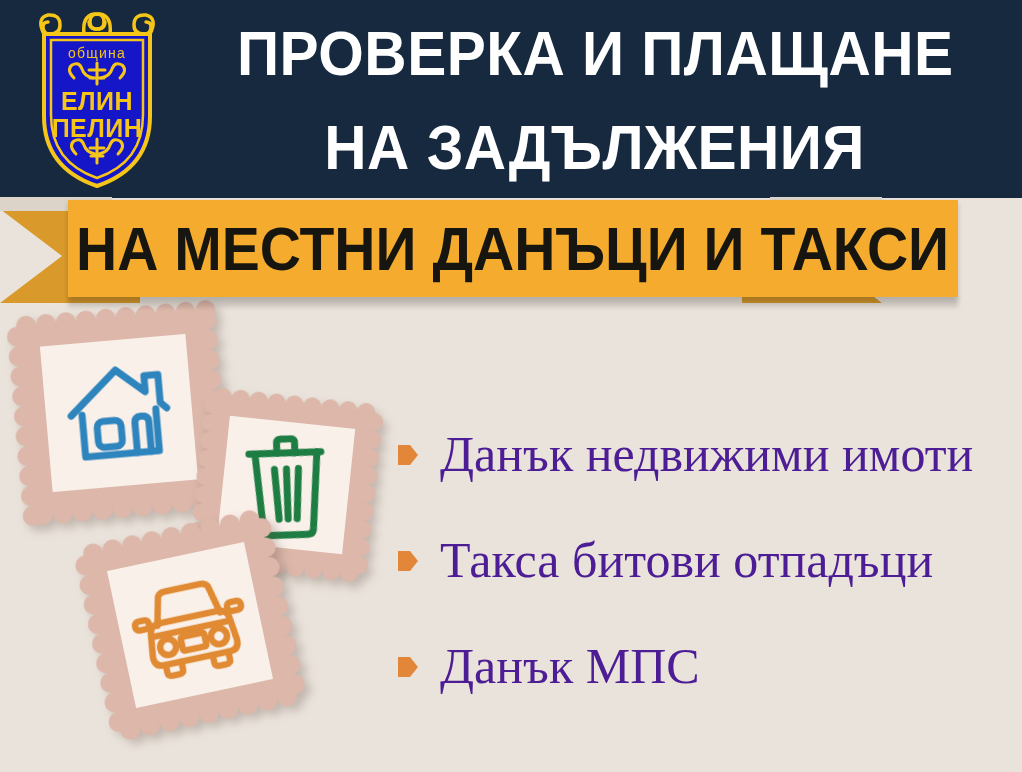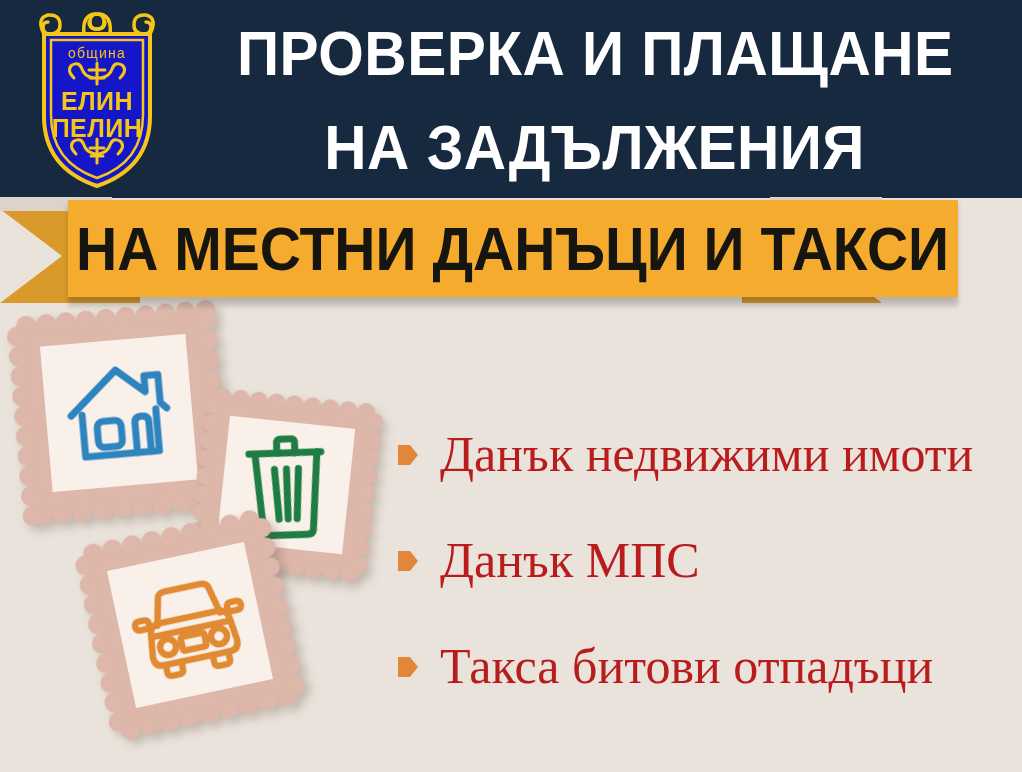--- a/index.html
+++ b/index.html
@@ -129,21 +129,21 @@
   }
   .bullet{
     width:20px;height:24px;
     flex:0 0 20px;
     margin-right:22px;
     position:relative;
     top:1px;
   }
   .bullet svg{display:block;width:20px;height:24px;}
   .list-label{
-    color:#b91c1c;
+    color:#4c1d95;
     font-family:"Liberation Serif",serif;
     font-weight:400;
     font-size:50px;
     line-height:56px;
     white-space:nowrap;
   }
 </style>
 </head>
 <body>
 
@@ -388,26 +388,26 @@
       </span>
       <span class="list-label">Данък недвижими имоти</span>
     </div>
 
     <div class="list-item">
       <span class="bullet">
         <svg viewBox="0 0 20 24" xmlns="http://www.w3.org/2000/svg">
           <path d="M0 2 L12 2 L20 12 L12 22 L0 22 Z" fill="#E2873A"></path>
         </svg>
       </span>
-      <span class="list-label">Данък МПС</span>
+      <span class="list-label">Такса битови отпадъци</span>
     </div>
 
     <div class="list-item">
       <span class="bullet">
         <svg viewBox="0 0 20 24" xmlns="http://www.w3.org/2000/svg">
           <path d="M0 2 L12 2 L20 12 L12 22 L0 22 Z" fill="#E2873A"></path>
         </svg>
       </span>
-      <span class="list-label">Такса битови отпадъци</span>
+      <span class="list-label">Данък МПС</span>
     </div>
   </div>
 
 </div>
 
 </body></html>

